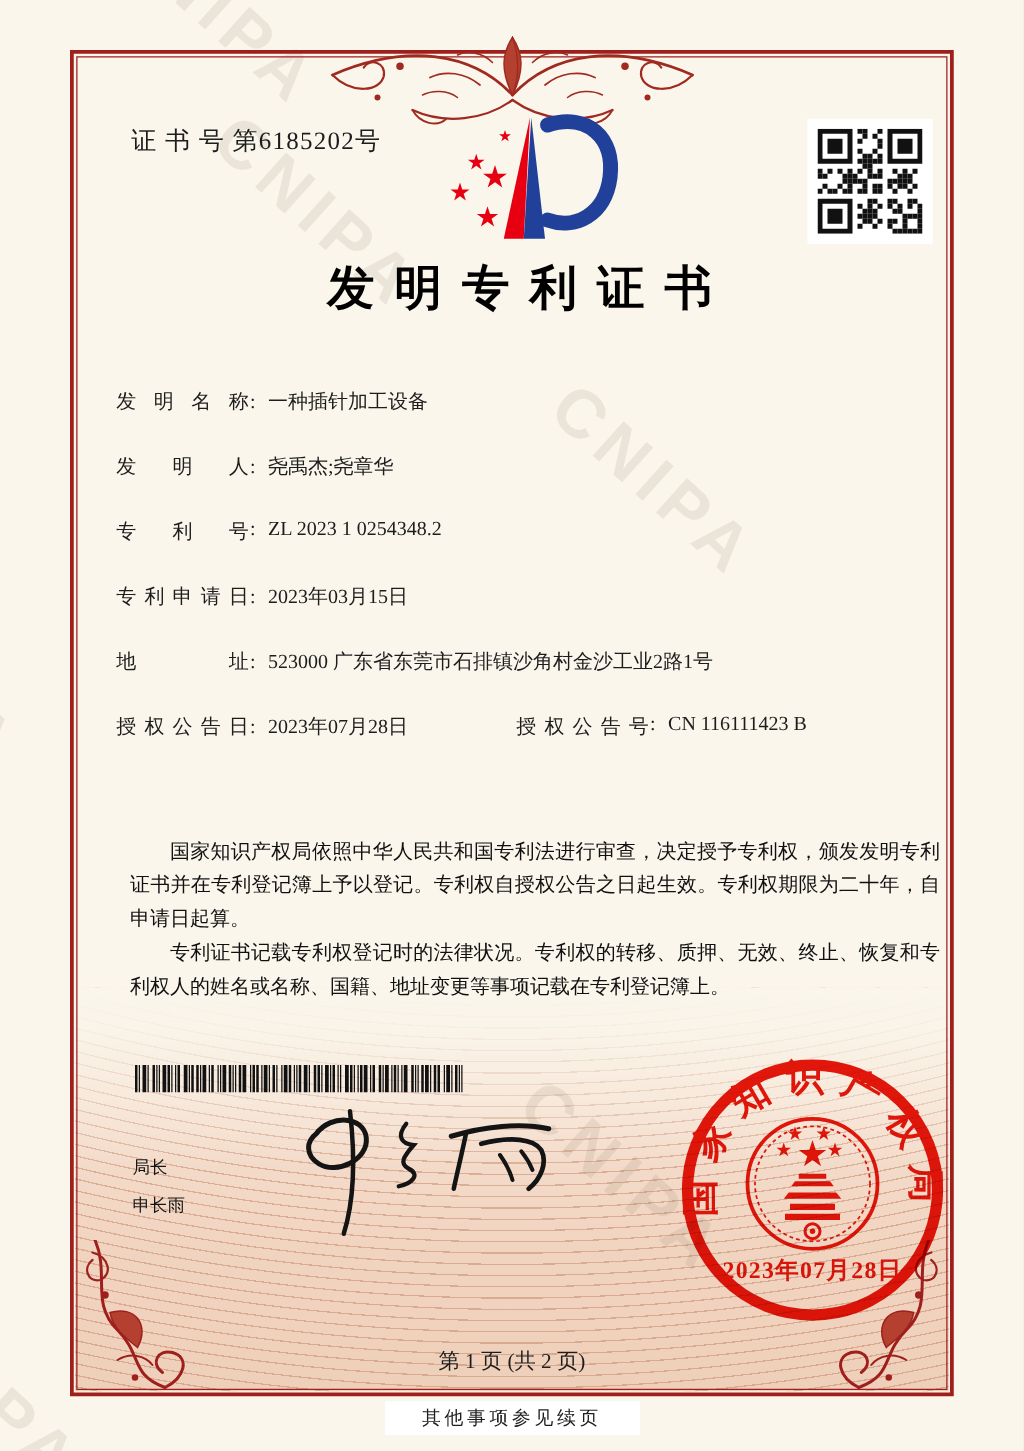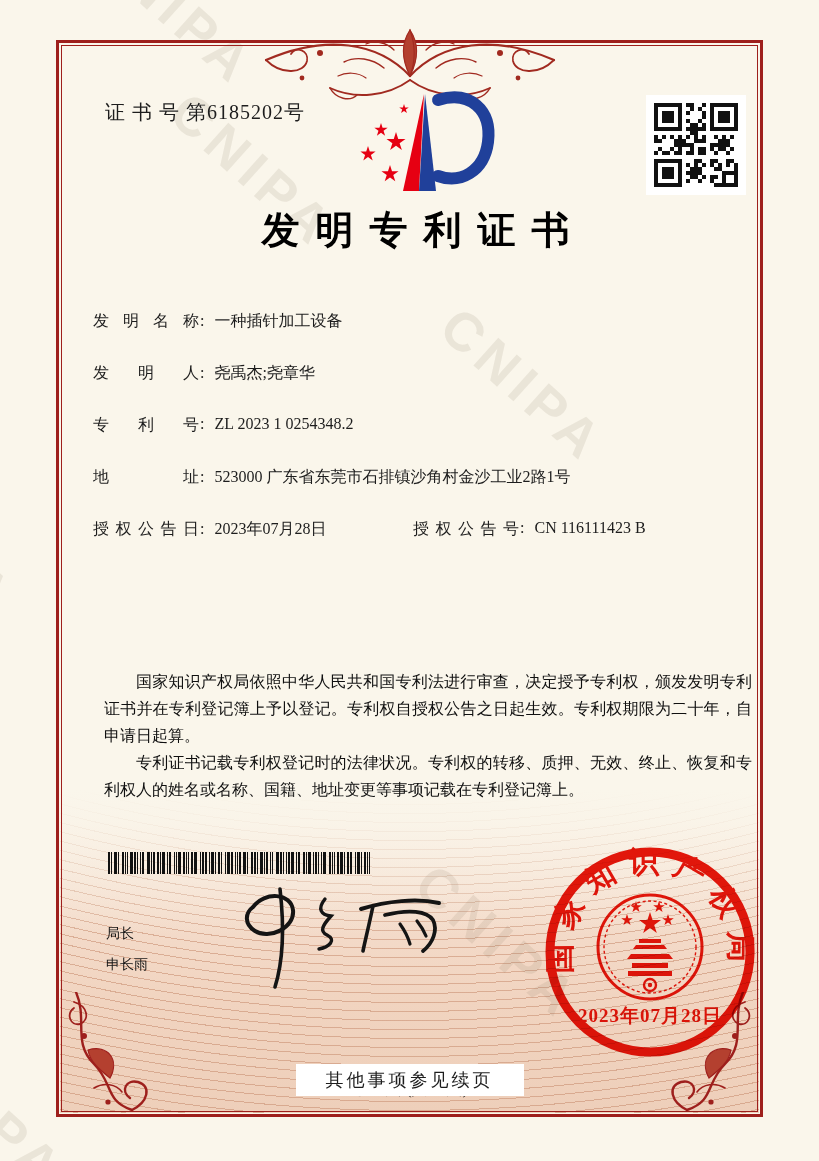--- a/index.html
+++ b/index.html
@@ -60,22 +60,22 @@
   
   .officer{position:absolute;left:106px;top:925px;z-index:4;
     font-family:"Liberation Sans","DejaVu Sans",sans-serif;font-size:14px;color:#151515;}
   .officer div{margin-bottom:13px;}
   .signature{position:absolute;left:225px;top:883px;z-index:4;}
   
   .seal{position:absolute;left:533px;top:835px;z-index:5;mix-blend-mode:multiply;}
   
   .page-info{position:absolute;left:0;right:0;top:1077px;text-align:center;font-size:17px;z-index:4;}
   .footer-note{
-    position:absolute;left:50%;top:1064px;transform:translateX(-50%);z-index:4;
-    background:#fff;padding:4px 30px;font-size:18px;letter-spacing:3px;white-space:nowrap;
+    position:absolute;left:50%;top:1121px;transform:translateX(-50%);z-index:4;
+    background:#fff;padding:4px 30px;font-size:15px;letter-spacing:3px;white-space:nowrap;
   }
 </style>
 </head>
 <body>
 
 <div class="page">
 
   <div class="guilloche"></div>
 
   <div class="wm" style="left:120px;top:-82px">CNIPA</div>
@@ -285,20 +285,23 @@
     <div class="field-row">
       <span class="field-label">发明名称</span><span class="colon">:</span><span class="field-value">一种插针加工设备</span>
     </div>
     <div class="field-row">
       <span class="field-label">发明人</span><span class="colon">:</span><span class="field-value">尧禹杰;尧章华</span>
     </div>
     <div class="field-row">
       <span class="field-label">专利号</span><span class="colon">:</span><span class="field-value">ZL 2023 1 0254348.2</span>
     </div>
     <div class="field-row">
+      <span class="field-label">专利申请日</span><span class="colon">:</span><span class="field-value">2023年03月15日</span>
+    </div>
+    <div class="field-row">
       <span class="field-label">地址</span><span class="colon">:</span><span class="field-value">523000 广东省东莞市石排镇沙角村金沙工业2路1号</span>
     </div>
     <div class="field-row">
       <span class="field-label">授权公告日</span><span class="colon">:</span><span class="field-value">2023年07月28日</span>
       <span class="pair2">
         <span class="field-label">授权公告号</span><span class="colon">:</span><span class="field-value">CN 116111423 B</span>
       </span>
     </div>
   </div>
 

